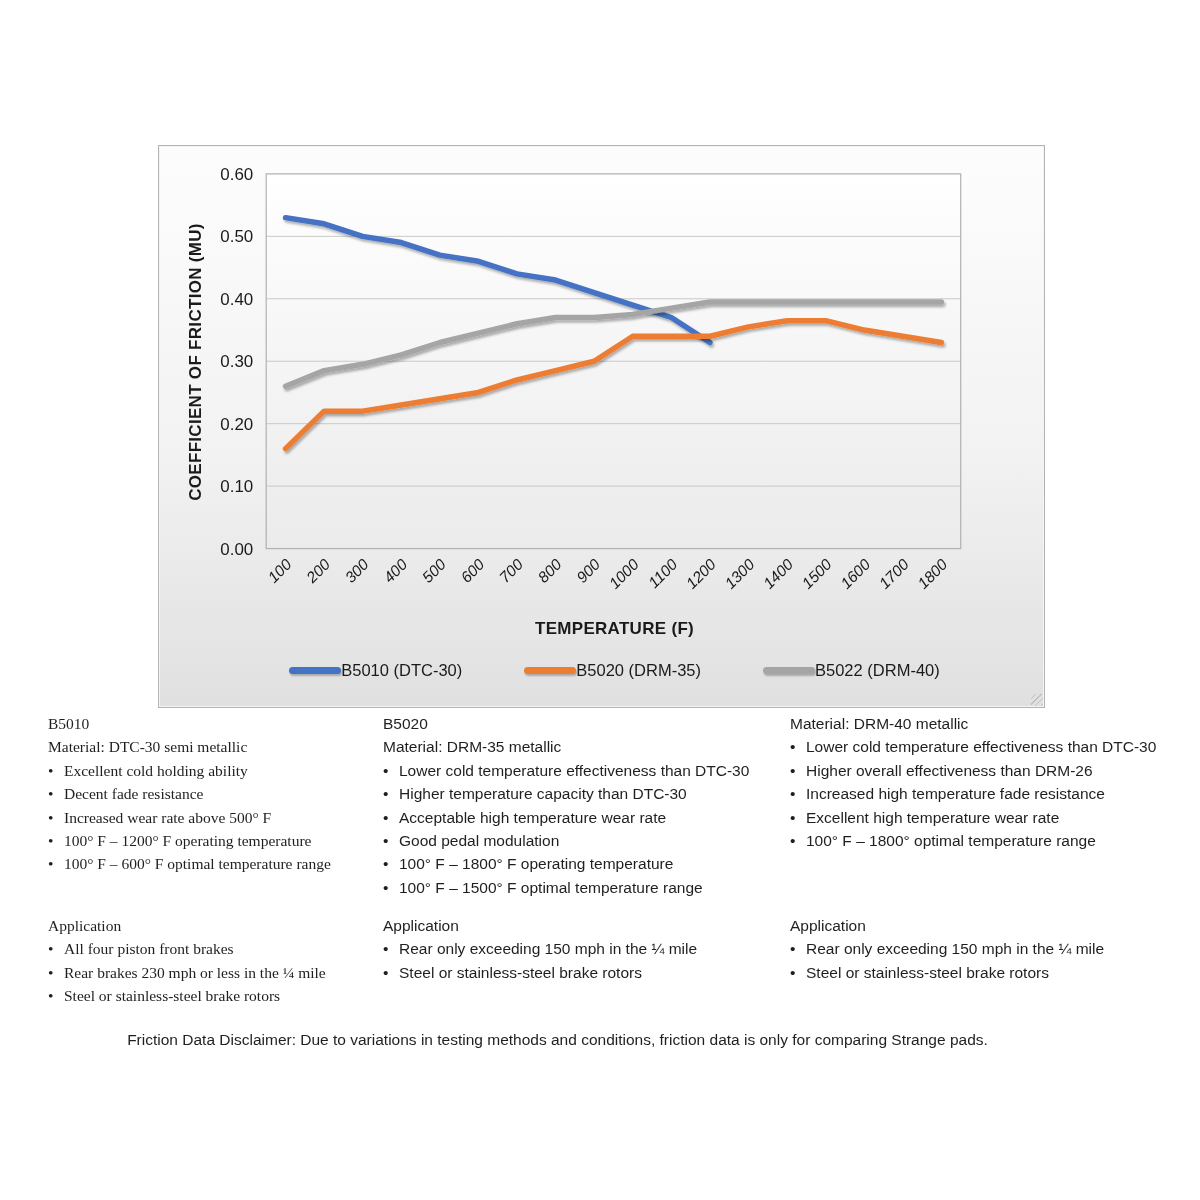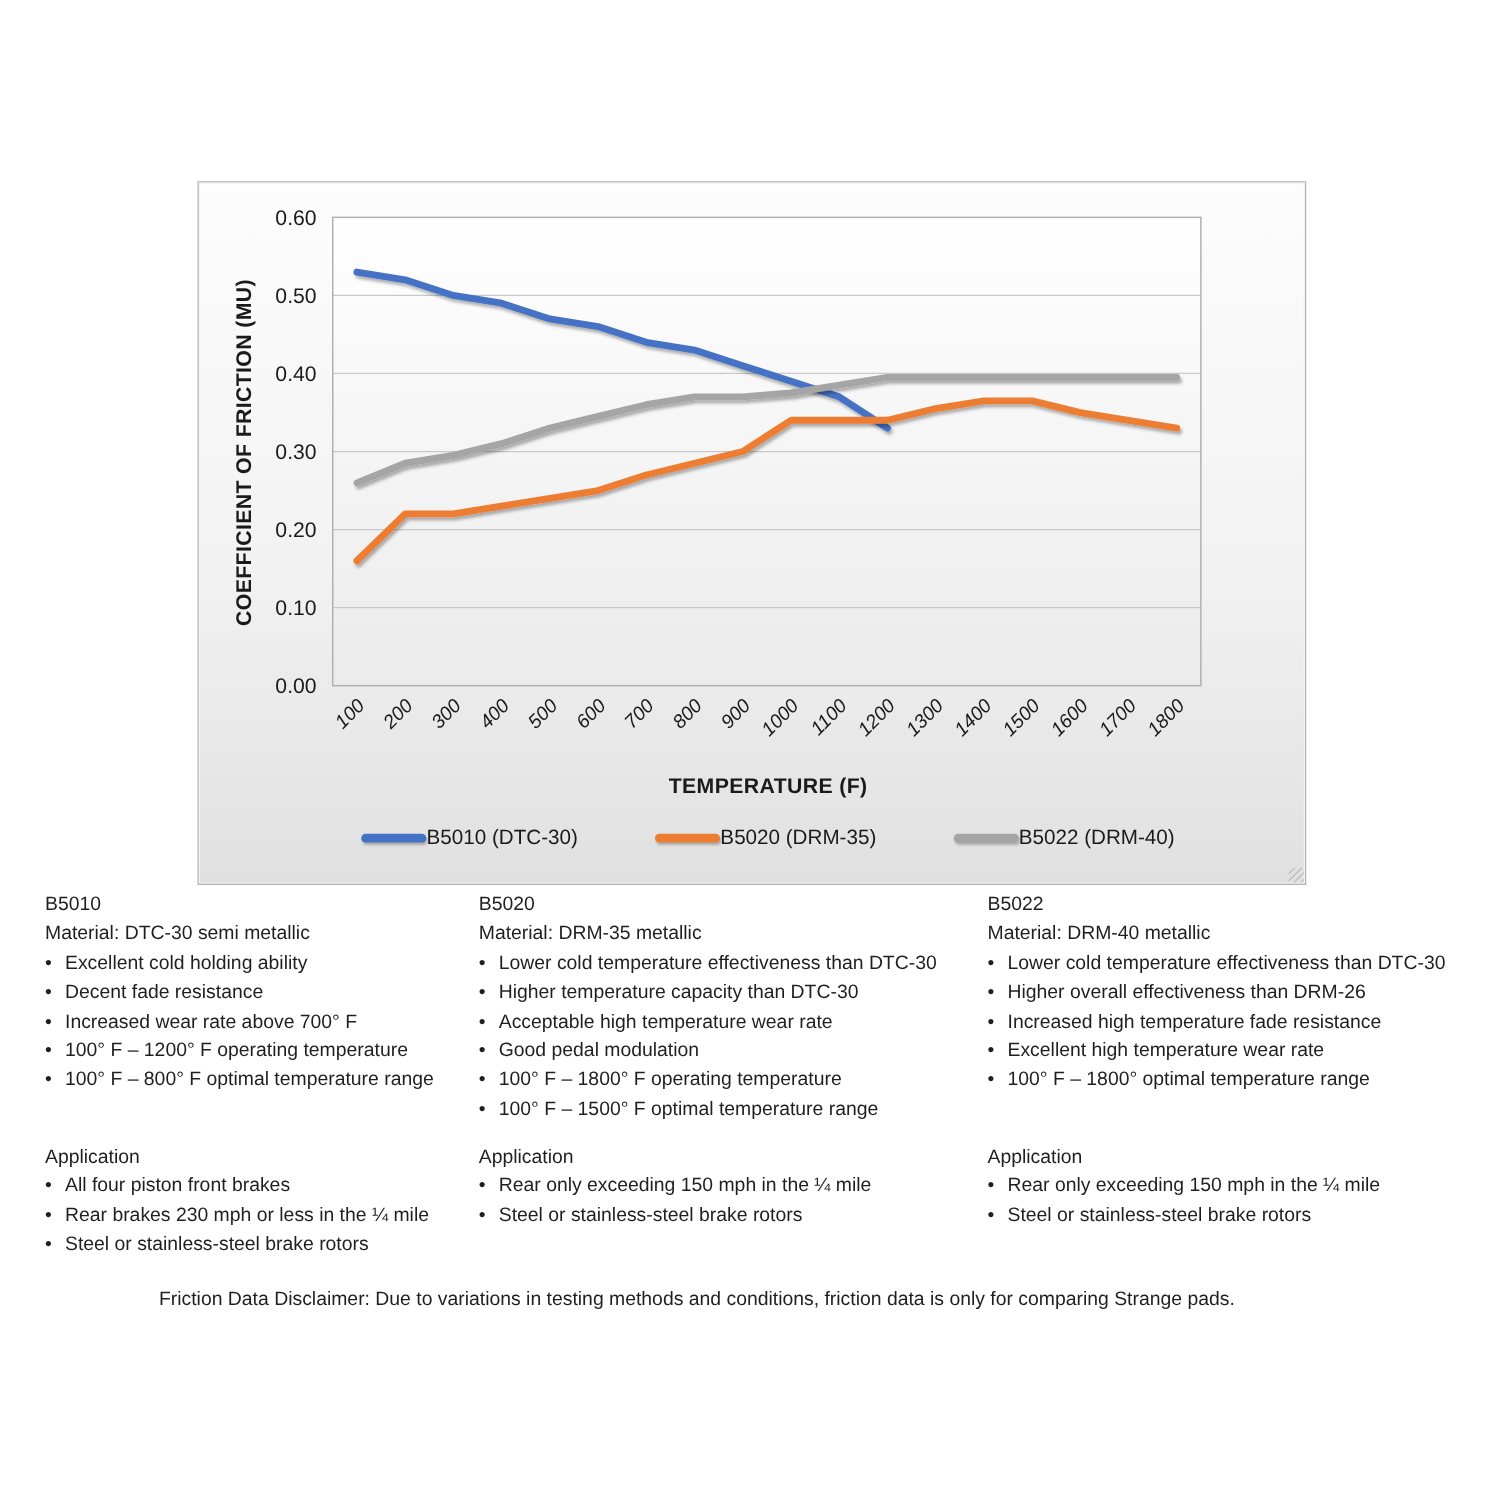--- a/index.html
+++ b/index.html
@@ -44,21 +44,21 @@
     position:absolute; right:1px; bottom:1px; width:12px; height:12px; opacity:0.45;
     background:repeating-linear-gradient(135deg, transparent 0 3px, #9a9a9a 3px 4px);
   }
 
   
   .product-col, .application-col {
     position:absolute; font-size:15.5px; line-height:23.4px; white-space:nowrap; color:#1f1f1f;
   }
   .product-col { top:712px; }
   .application-col { top:914px; }
-  .col-1 { left:36px; }
+  .col-1 { left:48px;font-family:Liberation Serif, serif; }
   .col-2 { left:383px; }
   .col-3 { left:790px; }
   .bullet { position:relative; padding-left:16px; }
   .bullet::before { content:"\2022"; position:absolute; left:0; top:0; }
 
   .disclaimer {
     position:absolute; left:0; top:1031px; width:1115px;
     text-align:center; font-size:15.5px; color:#1f1f1f;
   }
 </style>
@@ -134,38 +134,37 @@
     </div>
 
     <div class="resize-handle"></div>
   </div>
 
   <div class="product-col col-1">
     <div>B5010</div>
     <div>Material: DTC-30 semi metallic</div>
     <div class="bullet">Excellent cold holding ability</div>
     <div class="bullet">Decent fade resistance</div>
-    <div class="bullet">Increased wear rate above 700° F</div>
+    <div class="bullet">Increased wear rate above 500° F</div>
     <div class="bullet">100° F – 1200° F operating temperature</div>
-    <div class="bullet">100° F – 800° F optimal temperature range</div>
+    <div class="bullet">100° F – 600° F optimal temperature range</div>
   </div>
 
   <div class="product-col col-2">
     <div>B5020</div>
     <div>Material: DRM-35 metallic</div>
     <div class="bullet">Lower cold temperature effectiveness than DTC-30</div>
     <div class="bullet">Higher temperature capacity than DTC-30</div>
     <div class="bullet">Acceptable high temperature wear rate</div>
     <div class="bullet">Good pedal modulation</div>
     <div class="bullet">100° F – 1800° F operating temperature</div>
     <div class="bullet">100° F – 1500° F optimal temperature range</div>
   </div>
 
   <div class="product-col col-3">
-    <div>B5022</div>
     <div>Material: DRM-40 metallic</div>
     <div class="bullet">Lower cold temperature effectiveness than DTC-30</div>
     <div class="bullet">Higher overall effectiveness than DRM-26</div>
     <div class="bullet">Increased high temperature fade resistance</div>
     <div class="bullet">Excellent high temperature wear rate</div>
     <div class="bullet">100° F – 1800° optimal temperature range</div>
   </div>
 
   <div class="application-col col-1">
     <div>Application</div>

